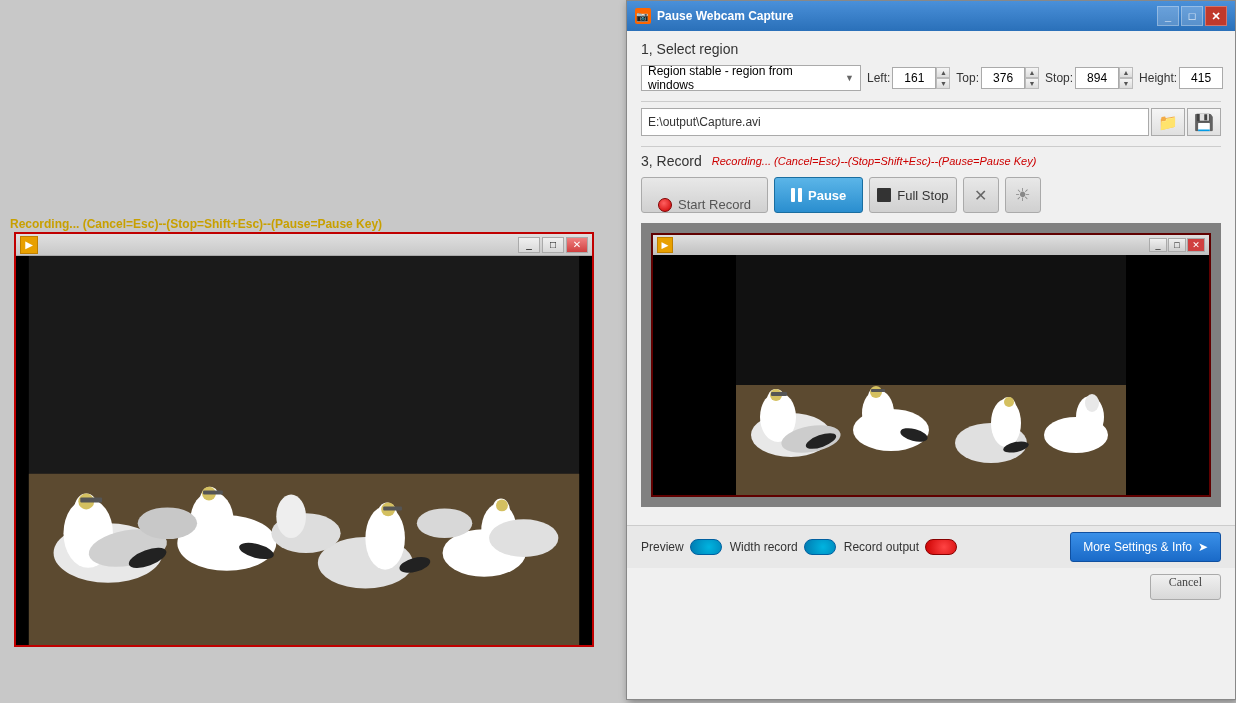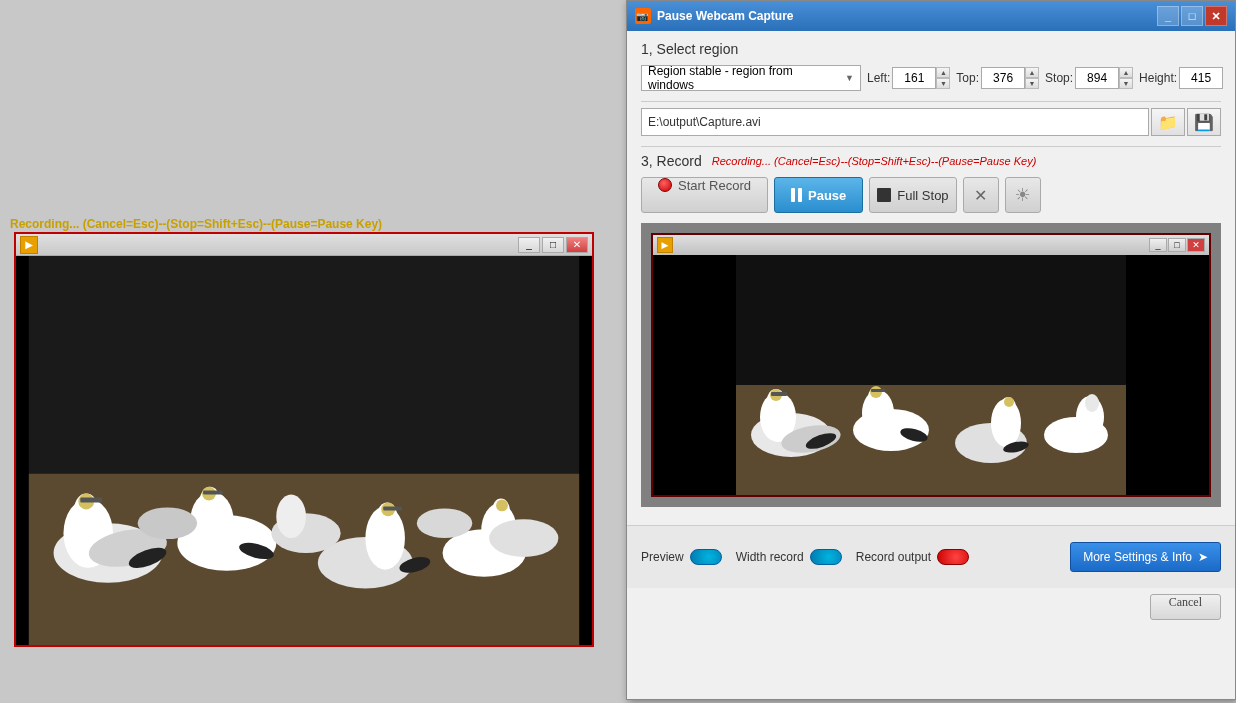--- a/index.html
+++ b/index.html
@@ -246,21 +246,21 @@
       margin-bottom: 10px;
     }
 
     .btn-start-record {
       height: 36px;
       padding: 0 16px;
       background: linear-gradient(to bottom, #e8e8e8, #d0d0d0);
       border: 1px solid #aaa;
       border-radius: 3px;
       display: flex;
-      align-items: flex-start;
+      align-items: flex-end;
       gap: 6px;
       cursor: pointer;
       font-size: 13px;
       color: #555;
     }
 
     .record-dot {
       width: 14px;
       height: 14px;
       background: radial-gradient(circle at 40% 35%, #ff6060, #cc0000);
@@ -400,24 +400,24 @@
     .dialog-preview-image {
       width: 100%;
       height: 240px;
       background: #000;
     }
 
     
     .bottom-controls {
       display: flex;
       align-items: center;
-      padding: 16px 14px;
+      padding: 6px 14px;
       background: #e8e8e8;
       border-top: 1px solid #ccc;
-      gap: 14px;
+      gap: 8px;
     }
 
     .toggle-group {
       display: flex;
       align-items: center;
       gap: 6px;
     }
 
     .toggle-label {
       font-size: 12px;

